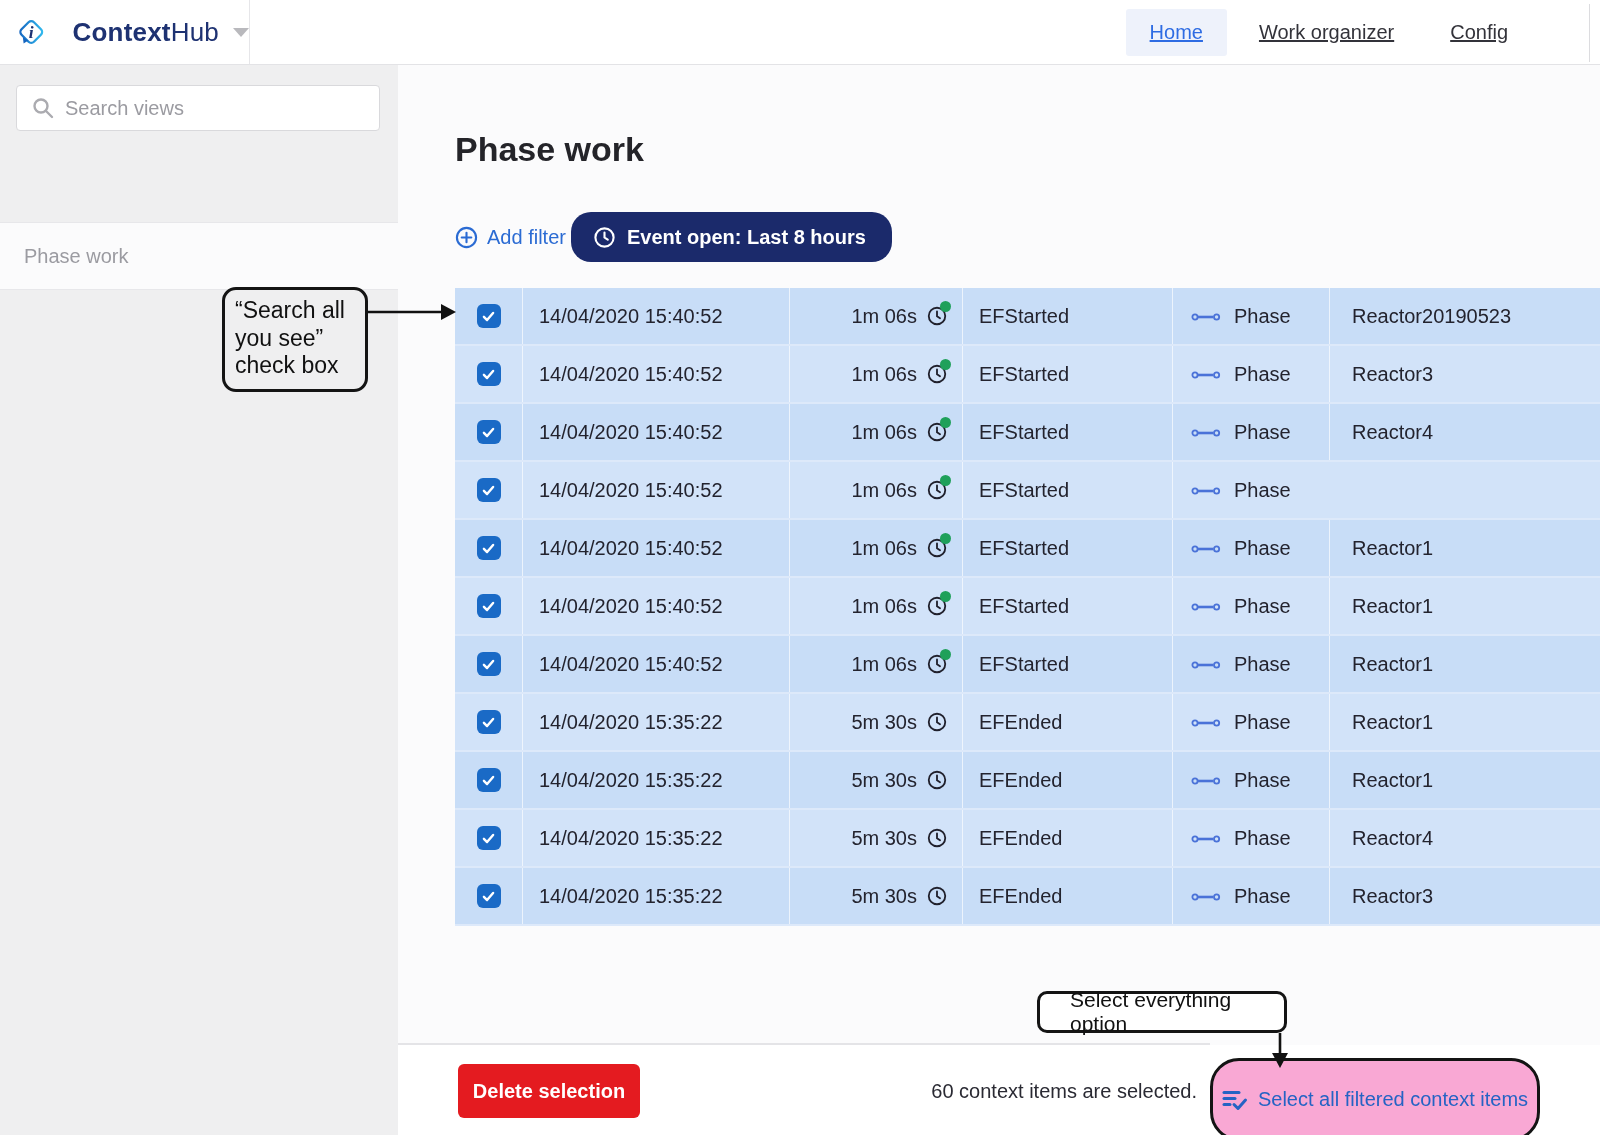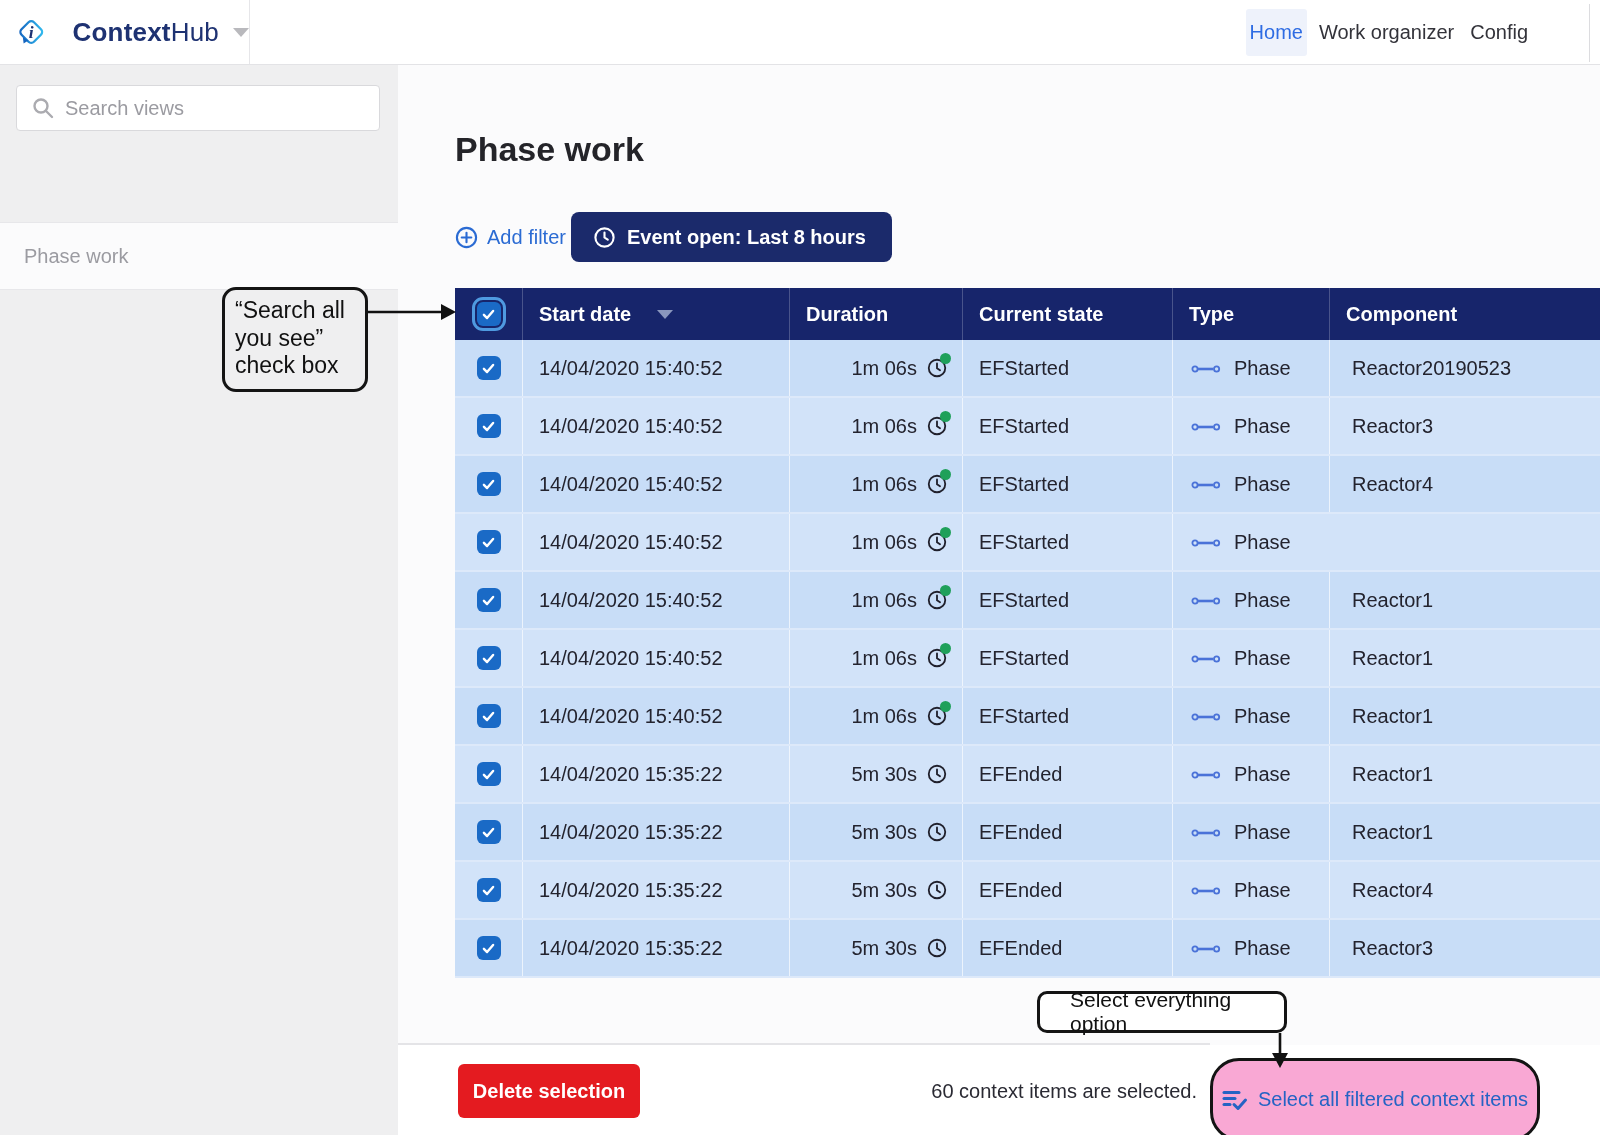--- a/index.html
+++ b/index.html
@@ -11,21 +11,21 @@
 
   
   .topbar { position:absolute; left:0; top:0; width:1600px; height:65px; background:#fff; border-bottom:1px solid #e3e3e6; z-index:5; }
   .logo-area { position:absolute; left:0; top:0; width:250px; height:64px; border-right:1px solid #e6e6e9; display:flex; align-items:center; }
   .logo-svg { width:40px; height:40px; margin-left:16px; }
   .brand { margin-left:26px; font-size:26px; color:#1e3272; letter-spacing:.2px; }
   .brand b { font-weight:800; }
   .brand span { font-weight:400; }
   .logo-caret { width:0; height:0; border-left:8px solid transparent; border-right:8px solid transparent; border-top:9px solid #b9b9bd; margin-left:14px; }
   .topnav { position:absolute; right:68px; top:0; height:64px; display:flex; align-items:center; gap:8px; }
-  .nav-item { font-size:20px; color:#33333a; padding:12px 4px; border-radius:3px; cursor:pointer; }
+  .nav-item { font-size:20px; color:#33333a; padding:12px 24px; border-radius:3px; cursor:pointer;text-decoration:underline; }
   .nav-item.active { color:#2e6ce3; background:#eef2fb; }
   .nav-right-divider { position:absolute; left:1589px; top:4px; width:1px; height:58px; background:#dcdcdf; }
 
   
   .sidebar { position:absolute; left:0; top:65px; width:398px; height:1070px; background:#efeff0; }
   .search-box { position:absolute; left:16px; top:20px; width:364px; height:46px; background:#fff; border:1px solid #d9d9dc; border-radius:4px; display:flex; align-items:center; }
   .search-box svg { width:24px; height:24px; margin-left:14px; }
   .search-input { border:none; outline:none; background:transparent; font-size:20px; color:#55555c; margin-left:10px; width:290px; font-family:"Liberation Sans",sans-serif; }
   .search-input::placeholder { color:#9b9ba1; }
   .views-row { position:absolute; left:0; top:90px; width:398px; height:34px; display:flex; align-items:center; }
@@ -39,21 +39,21 @@
   
   .main-bg { position:absolute; left:398px; top:65px; width:1202px; height:1070px; background:#fbfbfc; }
   .footer-bg { position:absolute; left:398px; top:1045px; width:1202px; height:90px; background:#ffffff; }
   .divider { position:absolute; left:398px; top:1043px; width:812px; height:2px; background:#e4e4e7; }
 
   .page-title { position:absolute; left:455px; top:130px; font-size:34px; font-weight:600; color:#242429; }
 
   .add-filter { position:absolute; left:455px; top:224px; height:26px; display:flex; align-items:center; gap:9px; color:#2b6bd3; font-size:20px; cursor:pointer; }
   .add-filter svg { width:23px; height:23px; }
 
-  .filter-chip { position:absolute; left:571px; top:212px; height:50px; background:#1b2a6b; border-radius:8px; color:#fff; font-weight:700; font-size:20px; display:flex; align-items:center; padding:0 26px 0 22px; gap:11px; cursor:pointer; }
+  .filter-chip { position:absolute; left:571px; top:212px; height:50px; background:#1b2a6b; border-radius:20px; color:#fff; font-weight:700; font-size:20px; display:flex; align-items:center; padding:0 26px 0 22px; gap:11px; cursor:pointer; }
   .filter-chip svg { width:23px; height:23px; }
 
   
   .table { position:absolute; left:455px; top:288px; width:1145px; }
   .thead, .trow { display:grid; grid-template-columns:68px 267px 173px 210px 157px 1fr; }
   .thead { height:52px; background:#17256b; color:#fff; font-size:20px; font-weight:600; }
   .th { display:flex; align-items:center; padding-left:16px; border-right:1px solid rgba(255,255,255,0.22); }
   .th:last-child { border-right:none; }
   .th.cb-cell, .td.cb-cell { justify-content:center; padding-left:0; }
   .sort-caret { width:0; height:0; border-left:8px solid transparent; border-right:8px solid transparent; border-top:9px solid #8a97bd; margin-left:26px; }
@@ -150,37 +150,20 @@
 
 <div class="filter-chip">
   <svg viewBox="0 0 24 24">
     <circle cx="12" cy="12" r="9.5" fill="none" stroke="#fff" stroke-width="2.2"></circle>
     <path d="M12 6.8v5.2l3.4 2.3" fill="none" stroke="#fff" stroke-width="2.2" stroke-linecap="round"></path>
   </svg>
   <span>Event open: Last 8 hours</span>
 </div>
 
 <div class="table">
-  <div class="thead">
-    <div class="th cb-cell">
-      <div class="checkbox header-cb">
-        <svg class="check" viewBox="0 0 24 24">
-            <path d="M5.5 12.5l4.5 4.5 8.5-10"></path>
-          </svg>
-      </div>
-    </div>
-    <div class="th">
-      <span>Start date</span>
-      <span class="sort-caret"></span>
-    </div>
-    <div class="th">Duration</div>
-    <div class="th">Current state</div>
-    <div class="th">Type</div>
-    <div class="th">Component</div>
-  </div>
   <div>
       <div class="trow">
         <div class="td cb-cell">
           <div class="checkbox">
             <svg class="check" viewBox="0 0 24 24">
               <path d="M5.5 12.5l4.5 4.5 8.5-10"></path>
             </svg>
           </div>
         </div>
         <div class="td">14/04/2020 15:40:52</div>

